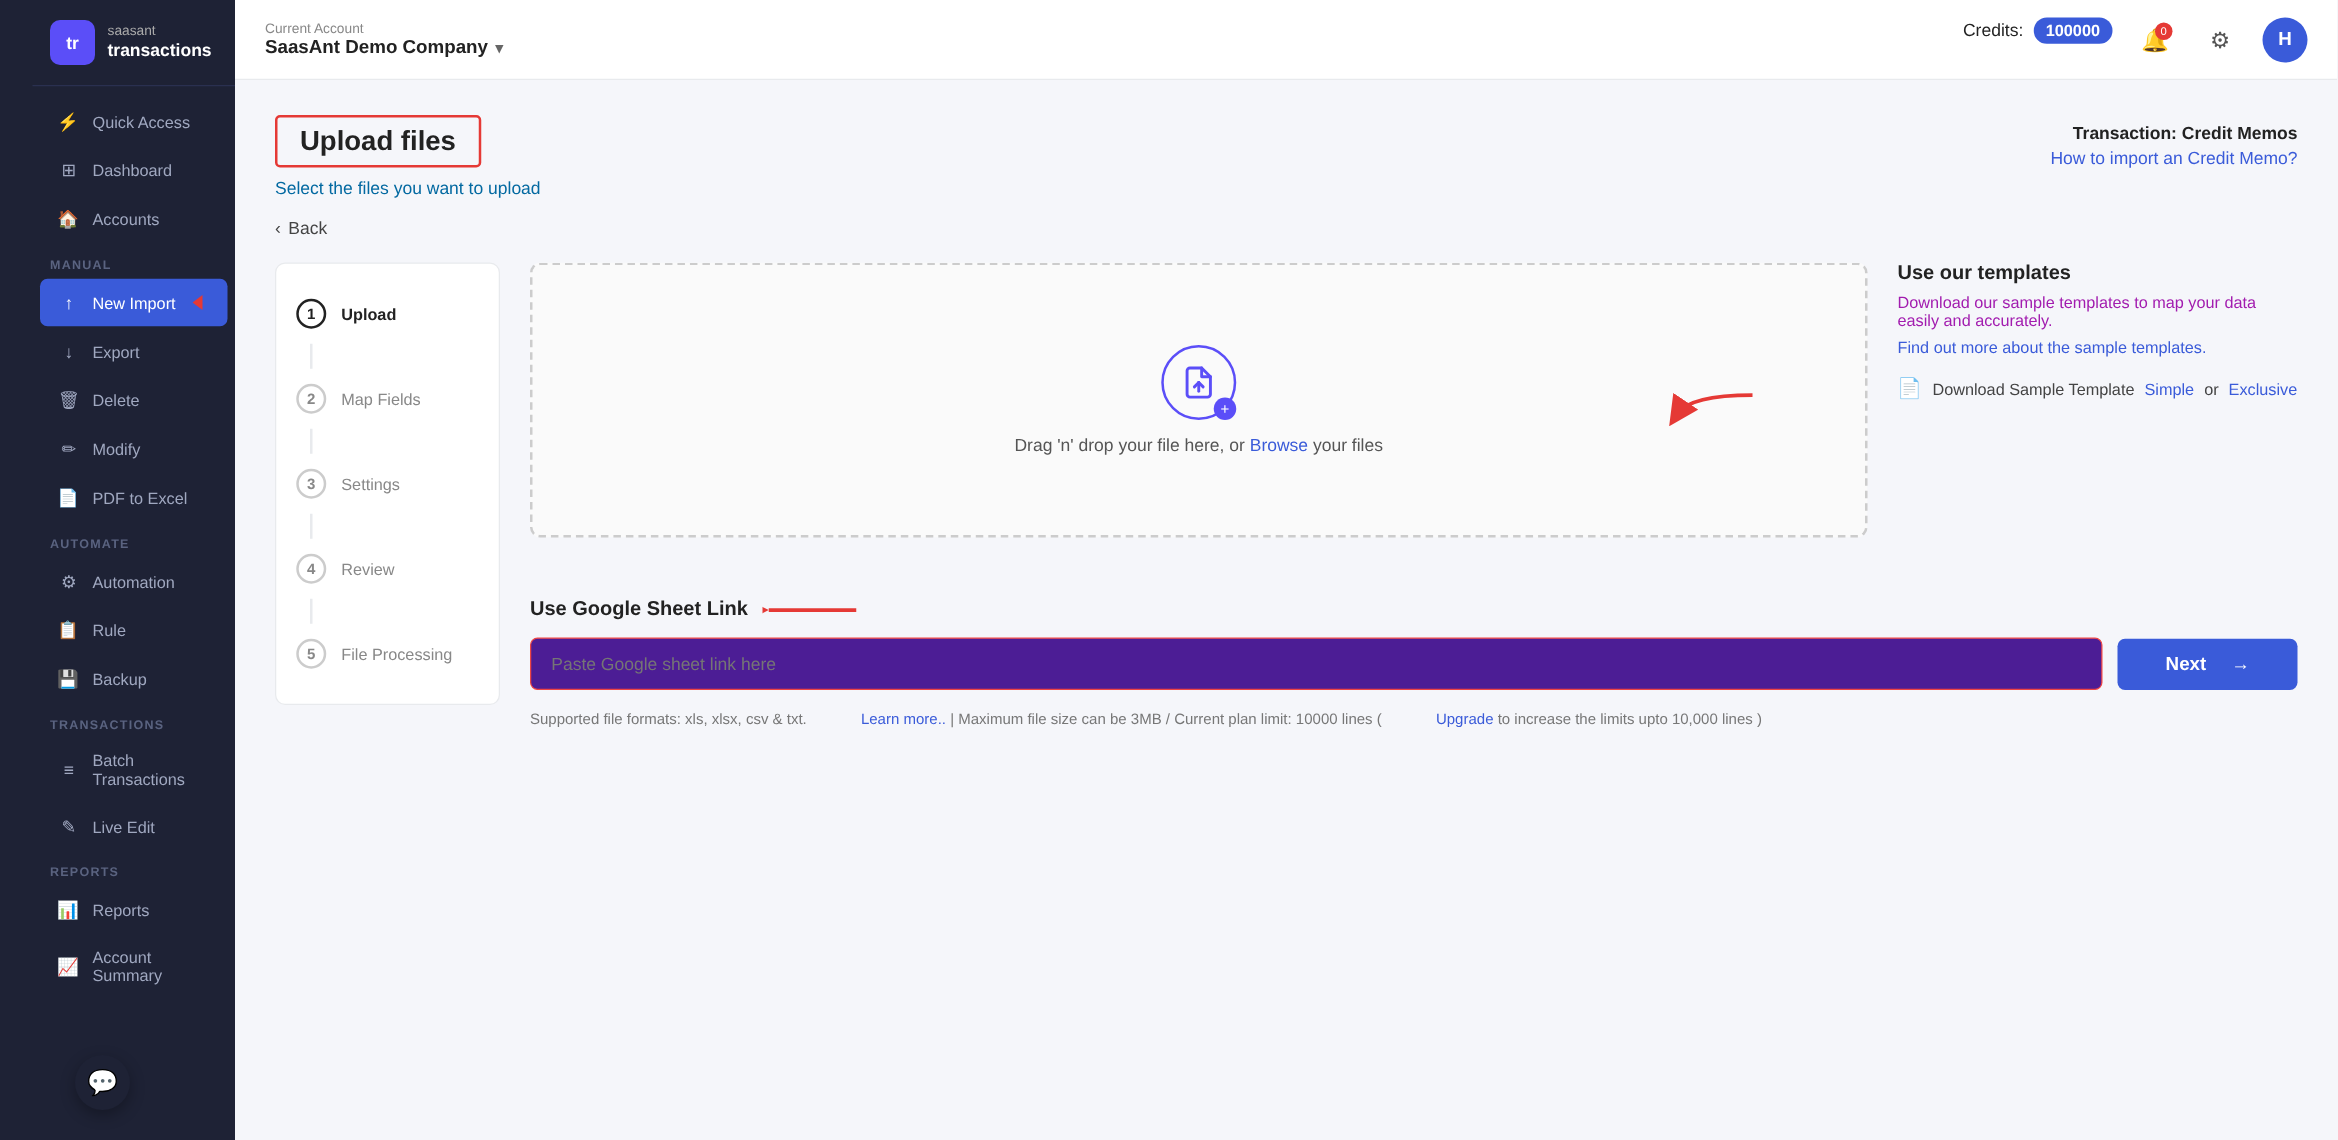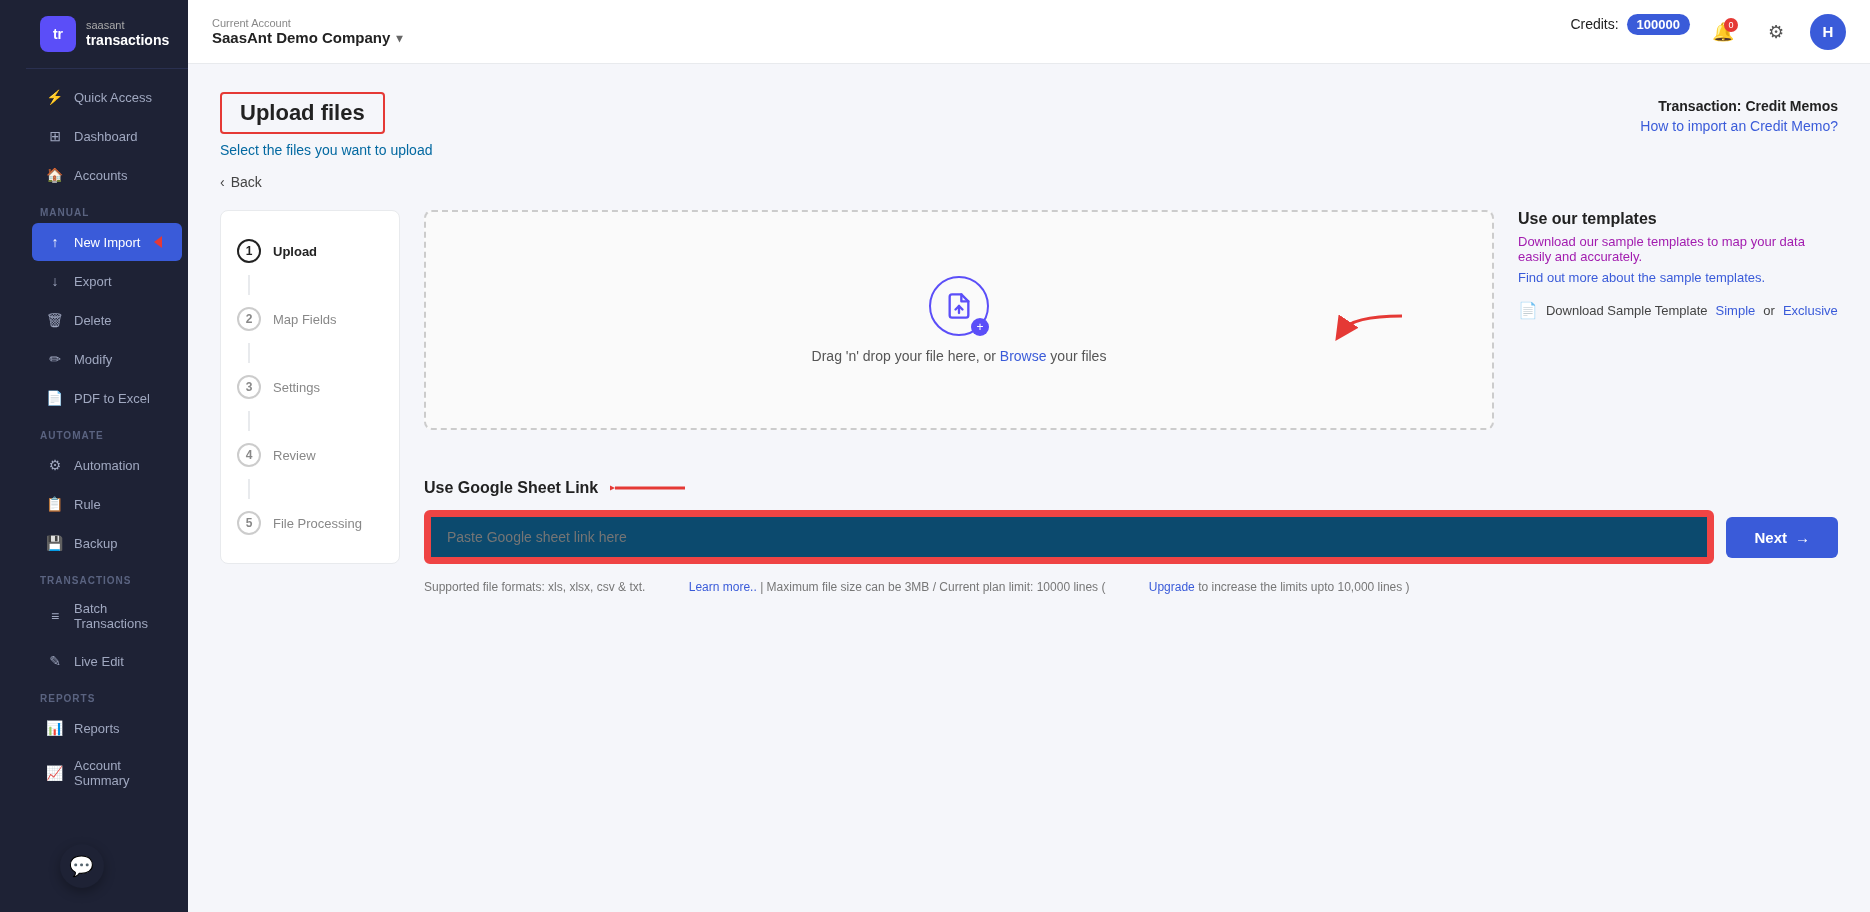--- a/index.html
+++ b/index.html
@@ -203,40 +203,40 @@
       font-weight: 700;
       color: #222;
       display: flex;
       align-items: center;
       gap: 12px;
       margin-bottom: 12px;
     }
     .google-sheet-row { display: flex; gap: 12px; align-items: center; }
     .google-sheet-input {
       flex: 1;
-      border: 7px solid #ef4444;
+      border: 1px solid #ef4444;
       border-radius: 6px;
       padding: 12px 16px;
       font-size: 14px;
       color: #aaa;
-      background: #0c4a6e;
+      background: #4c1d95;
       outline: none;
     }
     .next-btn {
       background: #3a5bd9;
       color: #fff;
       border: none;
       border-radius: 6px;
-      padding: 12px 28px;
+      padding: 12px 38px;
       font-size: 15px;
       font-weight: 600;
       cursor: pointer;
       display: flex;
       align-items: center;
-      gap: 8px;
+      gap: 20px;
       white-space: nowrap;
     }
 
     .footer-note { font-size: 12px; color: #777; margin-top: 16px; }
     .footer-note a { color: #3a5bd9; text-decoration: none; padding-left: 40px; }
 
     
     .chat-bubble {
       position: fixed;
       bottom: 24px;

